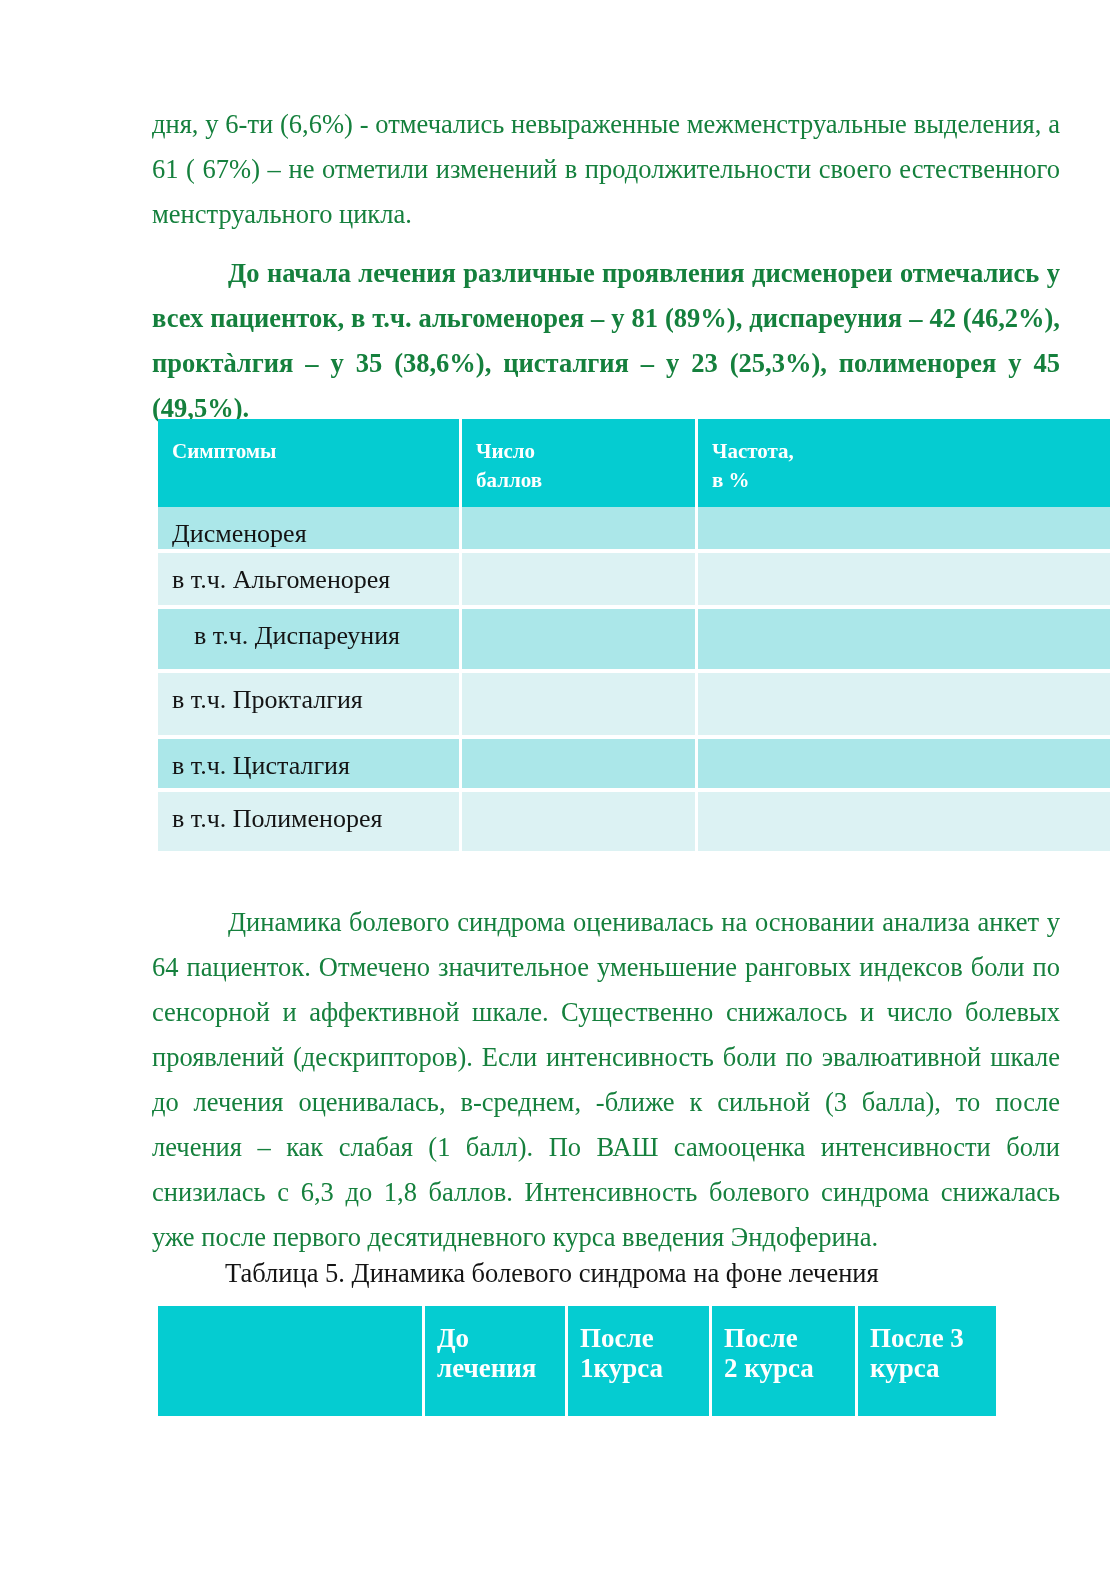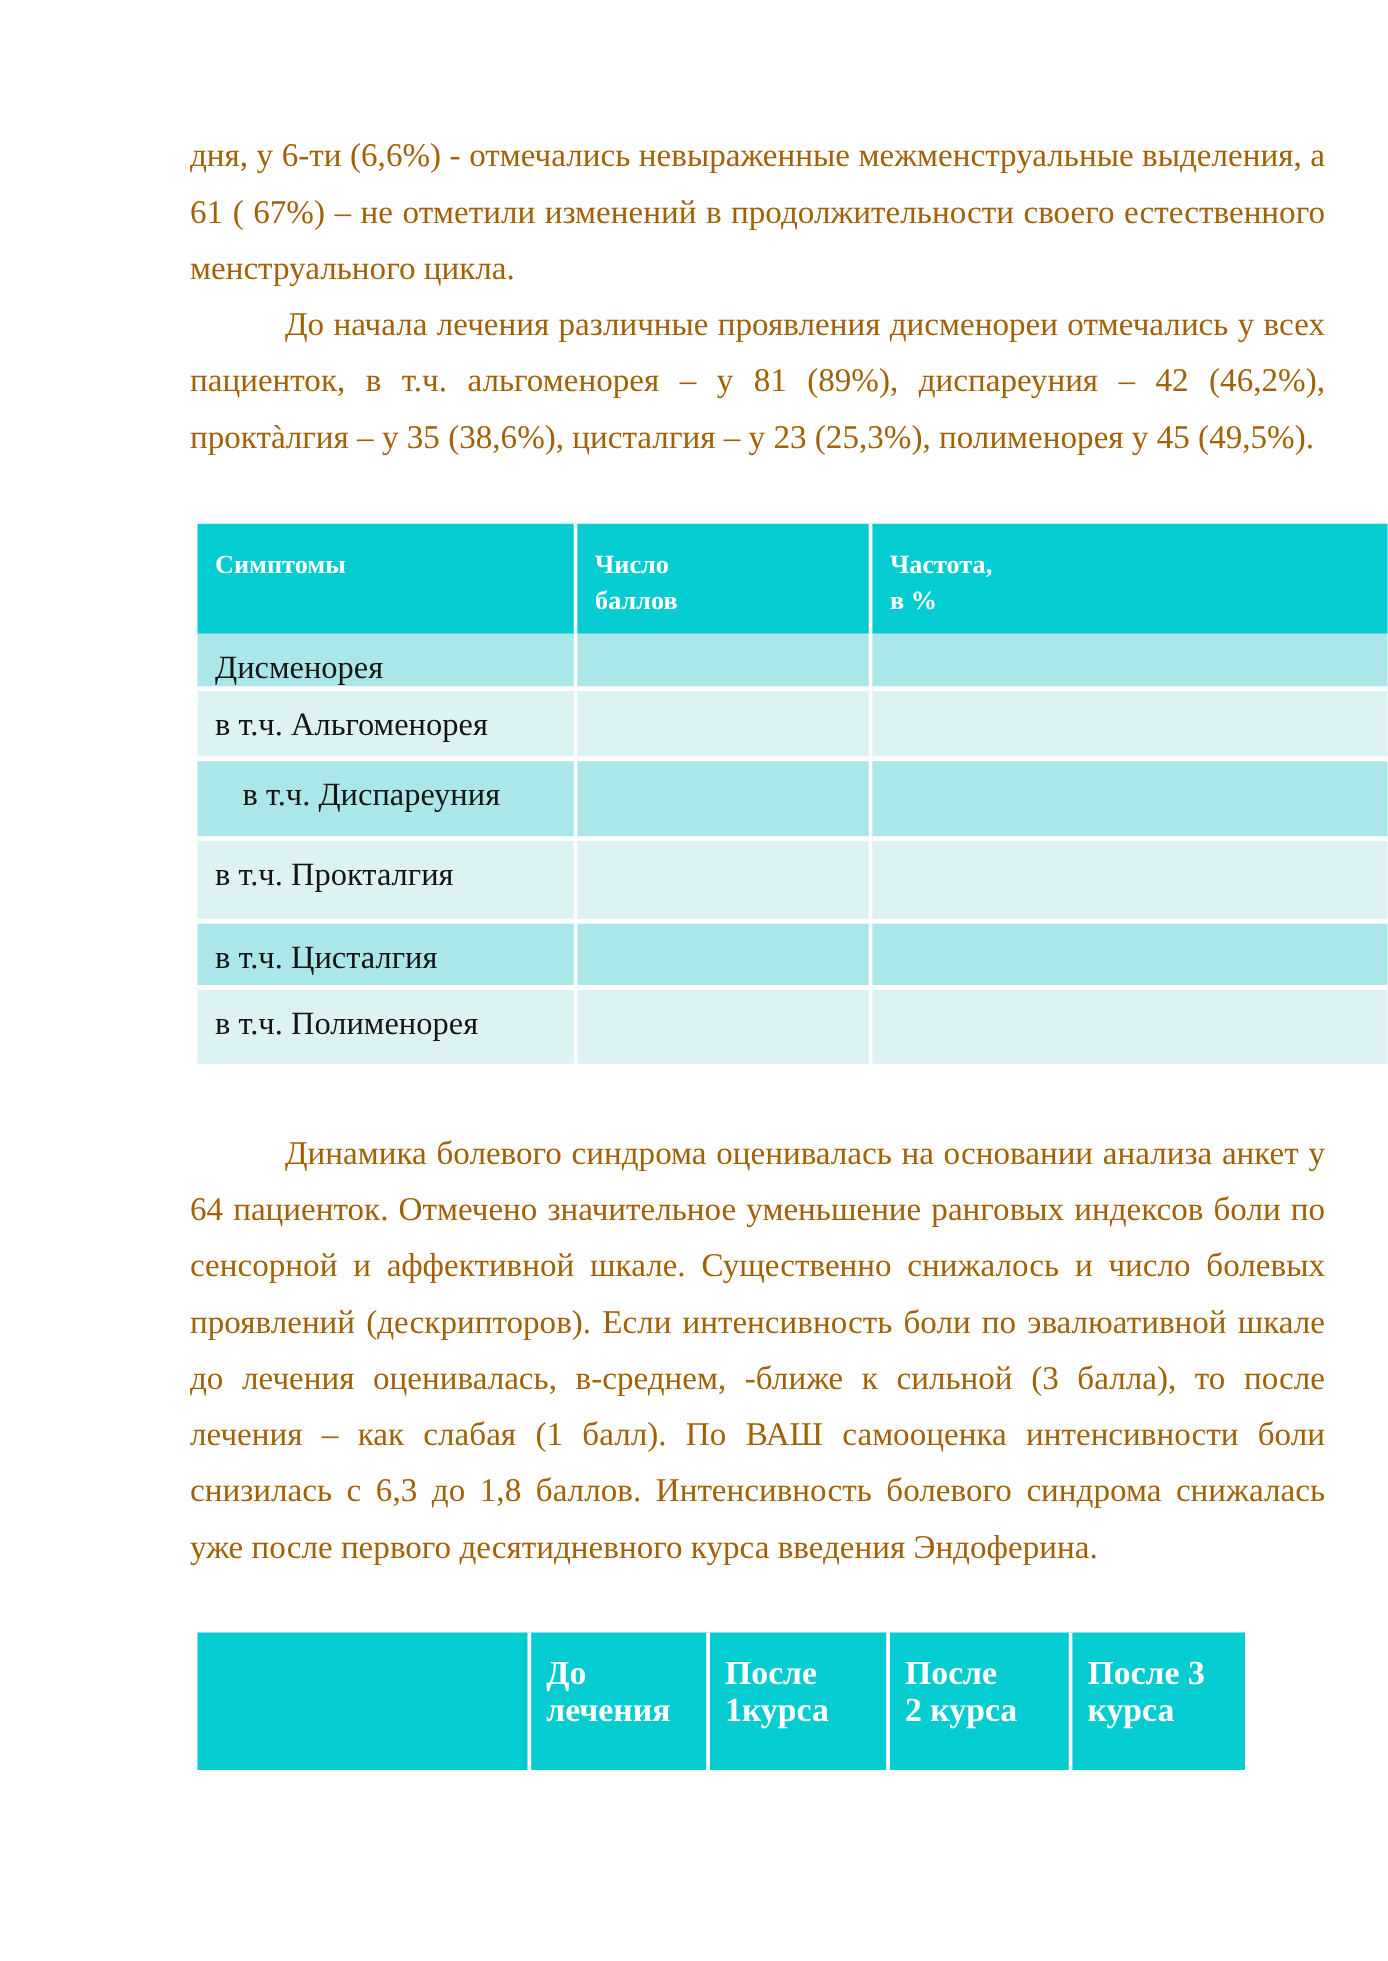--- a/index.html
+++ b/index.html
@@ -24,21 +24,21 @@
 
   
   .text-block {
     position: absolute;
     left: 152px;
     width: 908px;
     font-size: 26.5px;
     line-height: 45px;
     text-align: justify;
     text-justify: inter-word;
-    color: #a16207;
+    color: #15803d;
   }
   .text-block p {
     margin: 0;
     text-align: justify;
   }
   .text-block p.indent {
     text-indent: 76px;
   }
   .text-block p.noindent {
     text-indent: 0;
@@ -140,21 +140,21 @@
 </style>
 </head>
 <body>
 
 <div class="page">
 
   <div class="text-block" style="top:102px;">
     <p class="noindent">дня, у 6-ти    (6,6%)   - отмечались невыраженные межменструальные выделения, а 61 ( 67%) – не отметили изменений в продолжительности своего естественного менструального цикла.</p>
   </div>
 
-  <div class="text-block" style="top:237px;">
+  <div class="text-block" style="top:251px;font-weight:bold;">
     <p class="indent">До начала лечения различные проявления дисменореи отмечались у всех пациенток, в т.ч. альгоменорея – у 81 (89%), диспареуния – 42 (46,2%), проктàлгия – у 35 (38,6%), цисталгия – у 23 (25,3%), полименорея у 45 (49,5%).</p>
   </div>
 
 
   <table class="tbl" id="table4">
     <colgroup>
       <col class="c1">
         <col class="c2">
         <col class="c3">
     </colgroup>
@@ -196,20 +196,21 @@
         <td></td>
         <td></td>
       </tr>
     </tbody>
   </table>
 
   <div class="text-block" style="top:900px;">
     <p class="indent">Динамика болевого синдрома   оценивалась на основании анализа анкет у 64 пациенток.  Отмечено значительное уменьшение ранговых индексов боли по сенсорной и аффективной шкале. Существенно снижалось и число болевых проявлений (дескрипторов). Если интенсивность боли по эвалюативной шкале до лечения оценивалась, в-среднем, -ближе к сильной (3 балла), то после лечения – как слабая (1 балл). По ВАШ самооценка интенсивности боли снизилась с 6,3 до 1,8 баллов. Интенсивность болевого синдрома снижалась уже после первого десятидневного курса введения Эндоферина.</p>
   </div>
 
+  <div class="caption" style="left:225px; top:1251px;">Таблица 5. Динамика болевого синдрома на фоне лечения</div>
 
   <table class="tbl" id="table5">
     <colgroup>
       <col class="k0">
         <col class="k1">
         <col class="k2">
         <col class="k3">
         <col class="k4">
     </colgroup>
     <thead class="t5-head">

